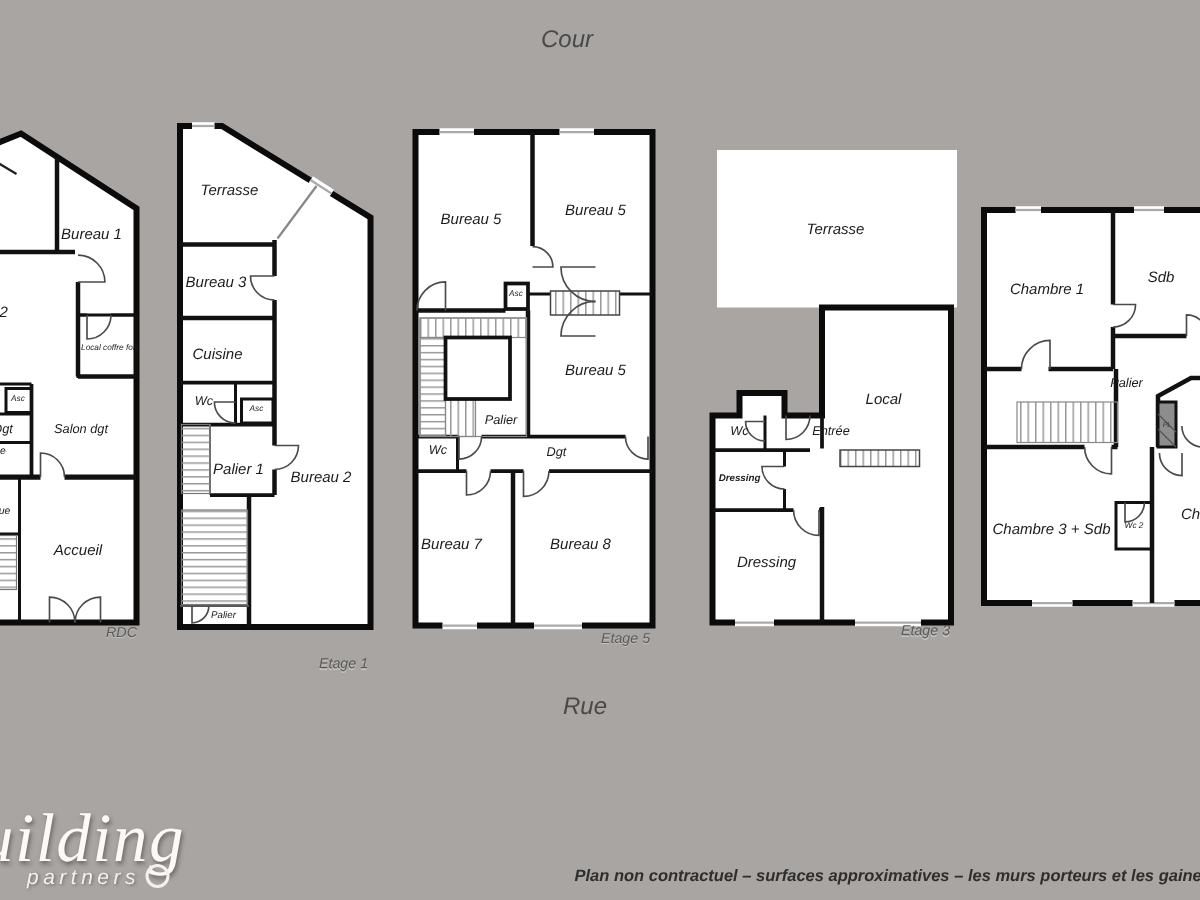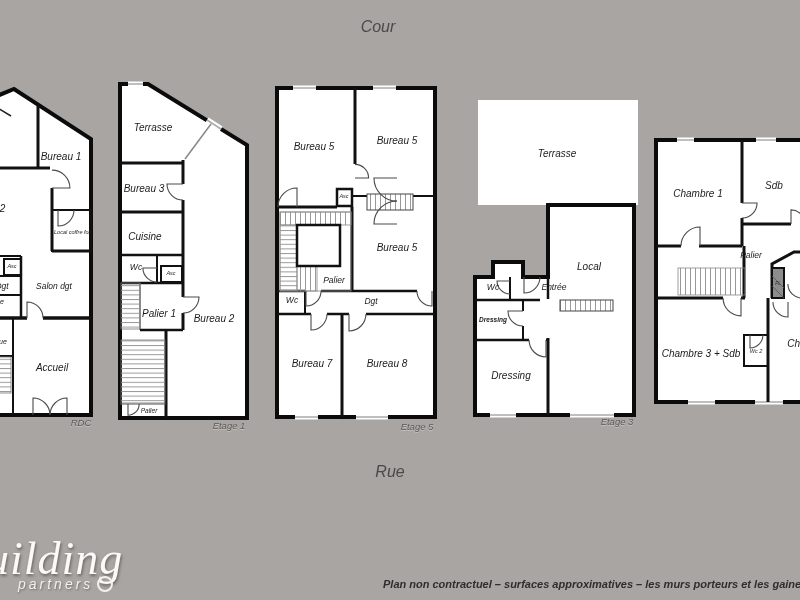--- a/index.html
+++ b/index.html
@@ -245,30 +245,30 @@
 <div class="fl" style="left:81px;top:422px">RDC</div>
 
 <div class="rl s-lg" style="left:153px;top:128px">Terrasse</div>
 <div class="rl s-lg" style="left:144px;top:189px">Bureau 3</div>
 <div class="rl s-lg" style="left:145px;top:237px">Cuisine</div>
 <div class="rl s-md" style="left:136px;top:267px">Wc</div>
 <div class="rl s-xxs" style="left:171px;top:274px">Asc</div>
 <div class="rl s-lg" style="left:159px;top:314px">Palier 1</div>
 <div class="rl s-lg" style="left:214px;top:319px">Bureau 2</div>
 <div class="rl s-xs" style="left:149px;top:411px">Palier</div>
-<div class="fl" style="left:229px;top:425px">Etage 1</div>
+<div class="fl" style="left:229px;top:443px">Etage 1</div>
 
 <div class="rl s-lg" style="left:314px;top:147px">Bureau 5</div>
 <div class="rl s-lg" style="left:397px;top:141px">Bureau 5</div>
 <div class="rl s-xxs" style="left:344px;top:197px">Asc</div>
 <div class="rl s-lg" style="left:397px;top:248px">Bureau 5</div>
 <div class="rl s-md" style="left:334px;top:280px">Palier</div>
 <div class="rl s-md" style="left:292px;top:300px">Wc</div>
 <div class="rl s-md" style="left:371px;top:301px">Dgt</div>
-<div class="rl s-lg" style="left:312px;top:364px">Bureau 7</div>
+<div class="rl s-lg" style="left:301px;top:364px">Bureau 7</div>
 <div class="rl s-lg" style="left:387px;top:364px">Bureau 8</div>
 <div class="fl" style="left:417px;top:426px">Etage 5</div>
 
 <div class="rl s-lg" style="left:557px;top:154px">Terrasse</div>
 <div class="rl s-lg" style="left:589px;top:267px">Local</div>
 <div class="rl s-md" style="left:493px;top:287px">Wc</div>
 <div class="rl s-md" style="left:554px;top:287px">Entrée</div>
 <div class="rl s-xs s-b" style="left:493px;top:320px">Dressing</div>
 <div class="rl s-lg" style="left:511px;top:376px">Dressing</div>
 <div class="fl" style="left:617px;top:421px">Etage 3</div>

